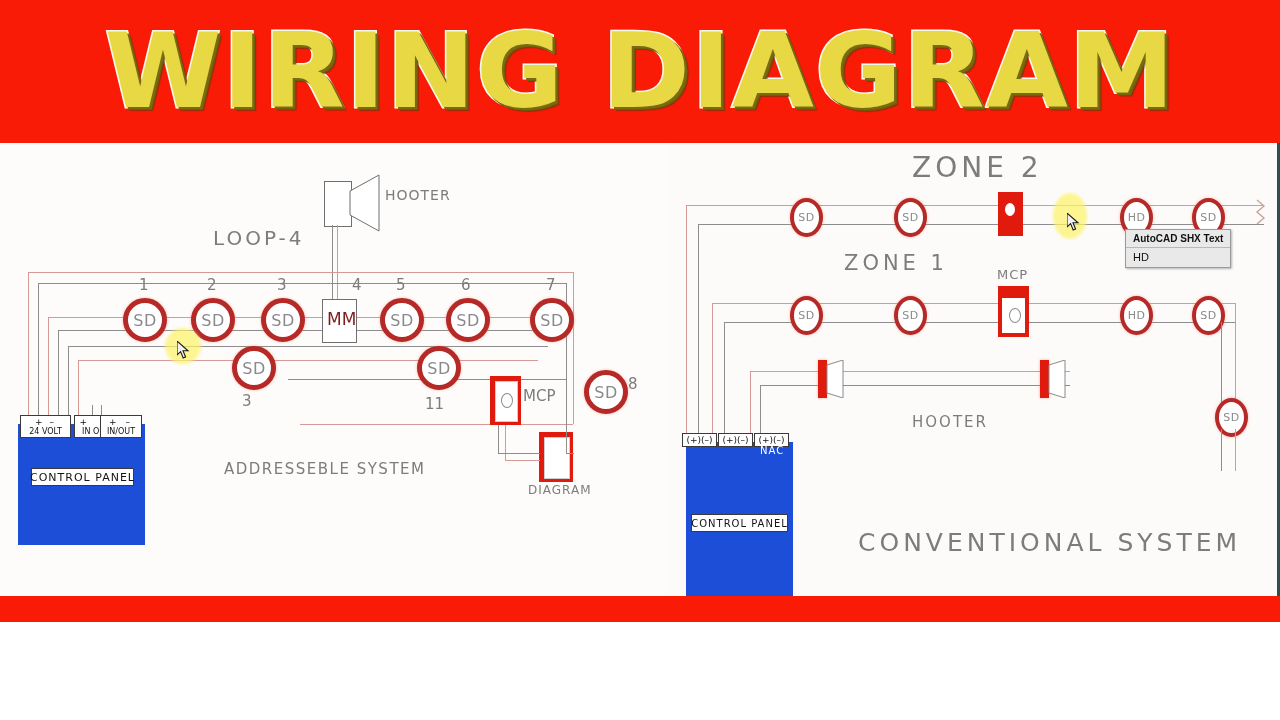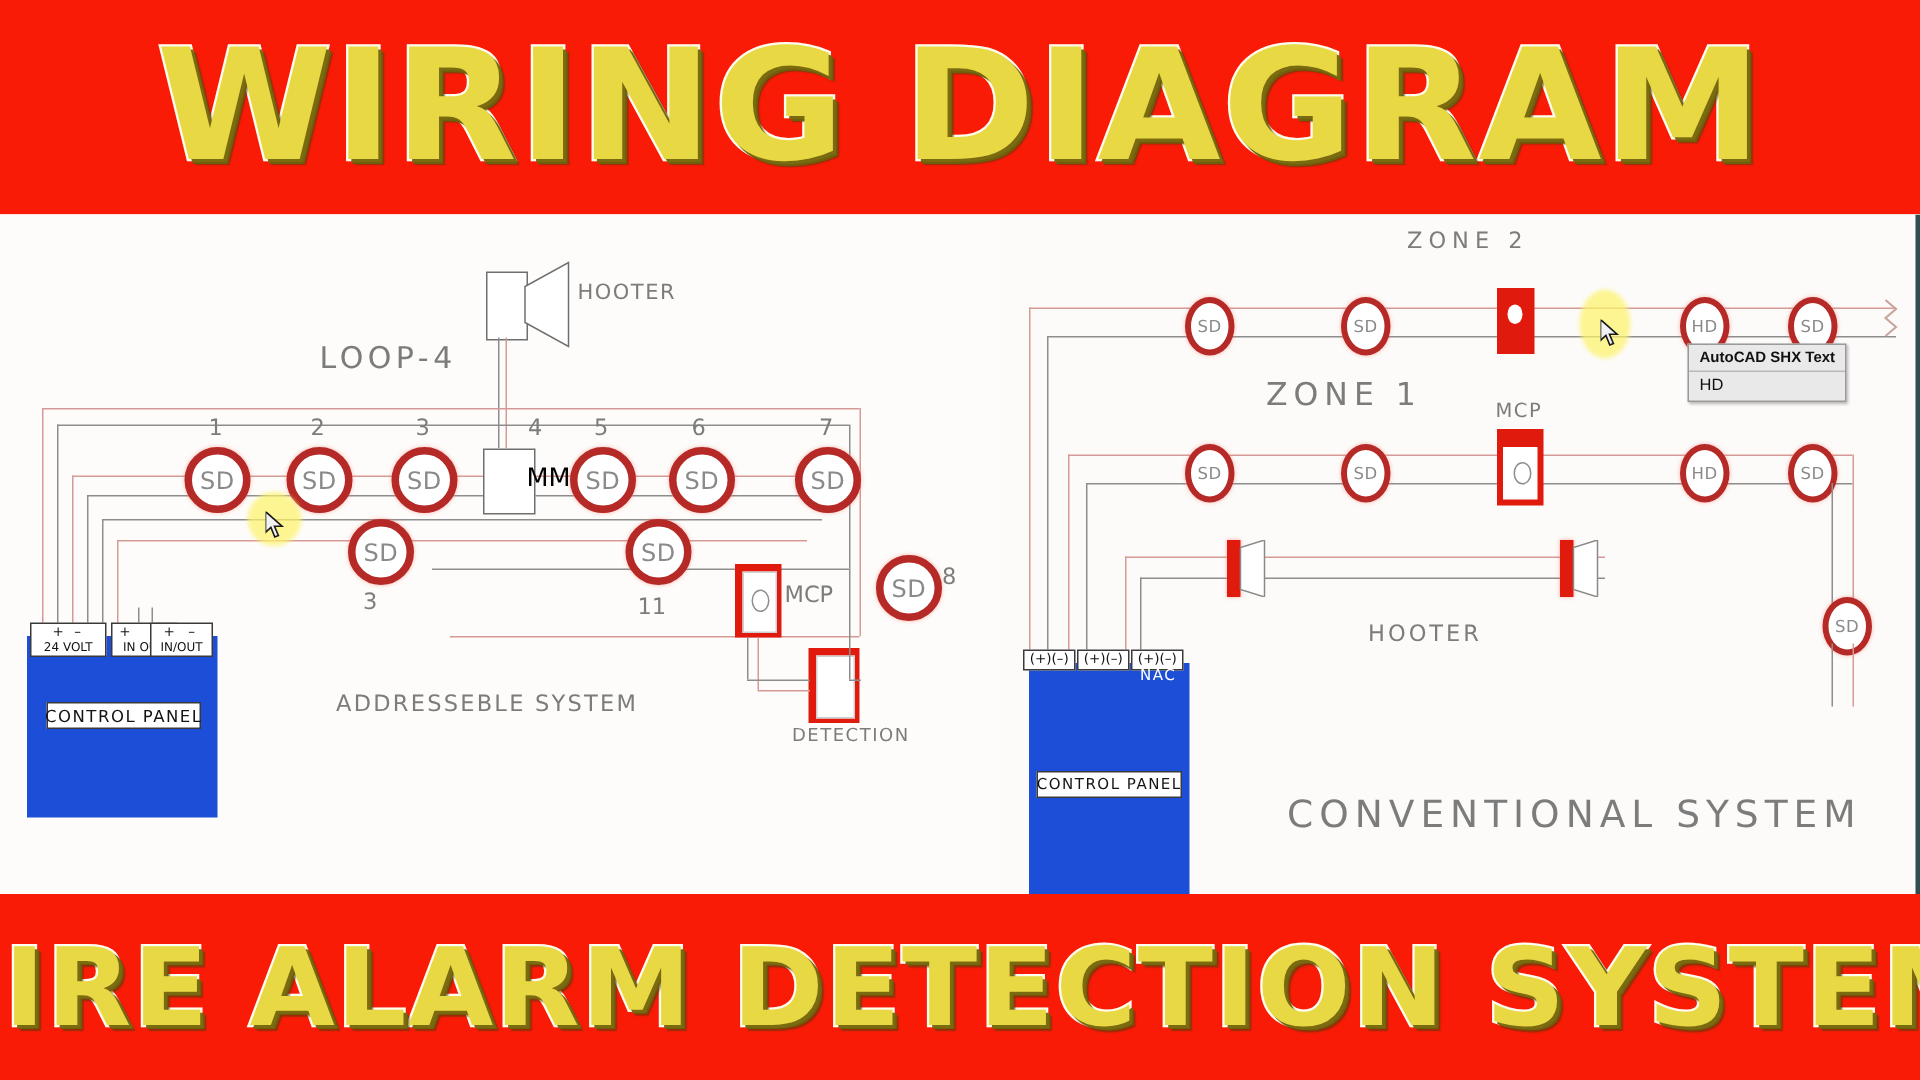--- a/index.html
+++ b/index.html
@@ -1,17 +1,17 @@
 <!DOCTYPE html>
 <html><head>
 <meta charset="utf-8">
 <style>
   html,body{margin:0;padding:0;background:#ffffff;}
   body{width:1280px;height:720px;overflow:hidden;font-family:"Liberation Sans",sans-serif;}
-  #stage{position:relative;width:1280px;height:720px;background:#ffffff;overflow:hidden;}
+  #stage{position:relative;width:1280px;height:622px;background:#ffffff;overflow:hidden;}
 
   
   .banner{position:absolute;left:0;width:1280px;background:#fa1b06;display:flex;align-items:center;justify-content:center;overflow:hidden;}
   #banner-top{top:0;height:143px;}
   #banner-bottom{top:596px;height:124px;}
   .banner-text{
     font-family:"DejaVu Sans",sans-serif;
     font-weight:bold;
     color:#e8d844;
     letter-spacing:1px;
@@ -141,21 +141,21 @@
 
       <div class="wire v" style="left:92px;top:262px;height:20px;"></div>
       <div class="wire v" style="left:101px;top:262px;height:20px;"></div>
 
       <div class="wire v red" style="left:573px;top:129px;height:152px;"></div>
       <div class="wire v" style="left:566px;top:140px;height:96px;"></div>
       <div class="wire h red" style="left:300px;top:281px;width:273px;"></div>
       <div class="wire h" style="left:288px;top:236px;width:278px;"></div>
 
       <div class="box" style="left:322px;top:156px;width:33px;height:42px;"></div>
-      <div class="cadlabel" style="left:327px;top:166px;font-size:17px;color:#000000;margin-left:24px;">MM</div>
+      <div class="cadlabel" style="left:327px;top:166px;font-size:17px;color:#7f1d1d;">MM</div>
 
       <div class="devnum" style="left:139px;top:133px;">1</div>
       <div class="devnum" style="left:207px;top:133px;">2</div>
       <div class="devnum" style="left:277px;top:133px;">3</div>
       <div class="devnum" style="left:352px;top:133px;">4</div>
       <div class="devnum" style="left:396px;top:133px;">5</div>
       <div class="devnum" style="left:461px;top:133px;">6</div>
       <div class="devnum" style="left:546px;top:133px;">7</div>
       <div class="devnum" style="left:628px;top:232px;">8</div>
       <div class="devnum" style="left:425px;top:252px;">11</div>
@@ -192,21 +192,21 @@
 
       <div class="redbox" style="left:490px;top:233px;width:31px;height:49px;">
         <div class="inner" style="left:5px;top:5px;width:21px;height:39px;"></div>
         <div class="ring" style="left:11px;top:17px;width:10px;height:13px;"></div>
       </div>
       <div class="cadlabel" style="left:523px;top:244px;font-size:15px;">MCP</div>
 
       <div class="redbox" style="left:539px;top:289px;width:34px;height:50px;">
         <div class="inner" style="left:5px;top:5px;width:24px;height:40px;"></div>
       </div>
-      <div class="cadlabel" style="left:528px;top:340px;font-size:12px;letter-spacing:1px;">DETECTION</div>
+      <div class="cadlabel" style="left:528px;top:340px;font-size:12px;letter-spacing:1px;">DIAGRAM</div>
 
       <div class="wire v" style="left:498px;top:282px;height:28px;"></div>
       <div class="wire v red" style="left:505px;top:282px;height:35px;"></div>
       <div class="wire h" style="left:498px;top:310px;width:42px;"></div>
       <div class="wire h red" style="left:505px;top:317px;width:35px;"></div>
       <div class="wire h" style="left:573px;top:310px;width:0px;"></div>
       <div class="wire v" style="left:566px;top:236px;height:74px;"></div>
       <div class="wire h" style="left:566px;top:310px;width:8px;"></div>
 
       <div class="cadlabel" style="left:224px;top:317px;font-size:15px;letter-spacing:1.5px;">ADDRESSEBLE SYSTEM</div>
@@ -225,21 +225,21 @@
       <div class="cursor" style="left:177px;top:198px;">
         <svg width="13" height="19" viewBox="0 0 13 19">
             <polygon points="0,0 0,14 3.6,10.6 6.2,17 8.6,16 6,9.8 11,9.8" fill="#f2f2f2" stroke="#1a1a1a" stroke-width="1.1"></polygon>
           </svg>
       </div>
     </div>
 
     <div id="panel-right-topline"></div>
     <div class="panelwrap" id="panel-right">
 
-      <div class="cadlabel" style="left:270px;top:8px;font-size:15px;letter-spacing:4px;">ZONE 2</div>
+      <div class="cadlabel" style="left:244px;top:8px;font-size:28px;letter-spacing:4px;">ZONE 2</div>
 
       <div class="wire h red" style="left:18px;top:62px;width:578px;"></div>
       <div class="wire h" style="left:30px;top:81px;width:566px;"></div>
       <div class="wire v red" style="left:18px;top:62px;height:237px;"></div>
       <div class="wire v" style="left:30px;top:81px;height:218px;"></div>
 
       <div class="det sm" style="left:122px;top:55px;">
           <span>SD</span>
         </div>
       <div class="det sm" style="left:226px;top:55px;">

